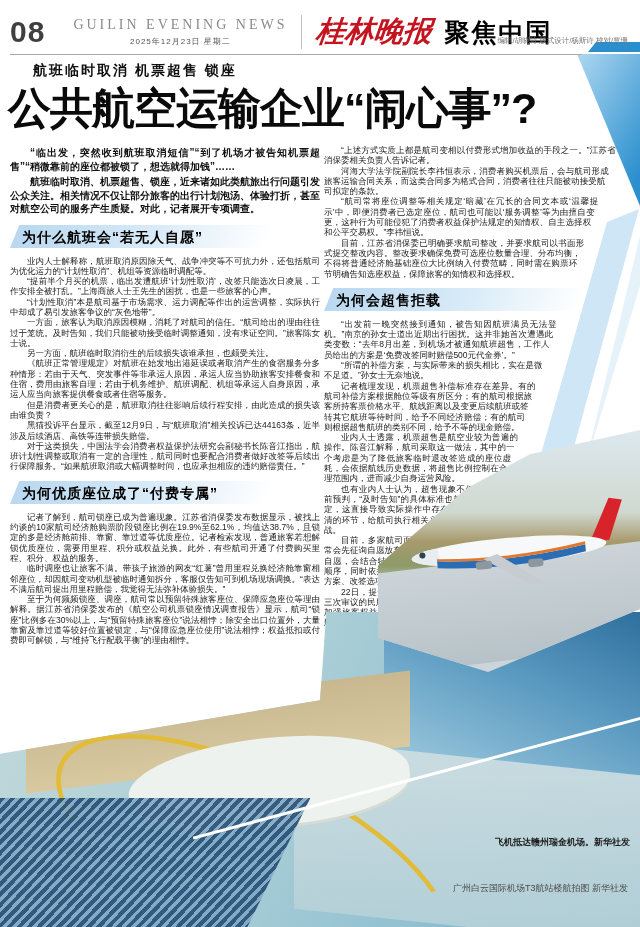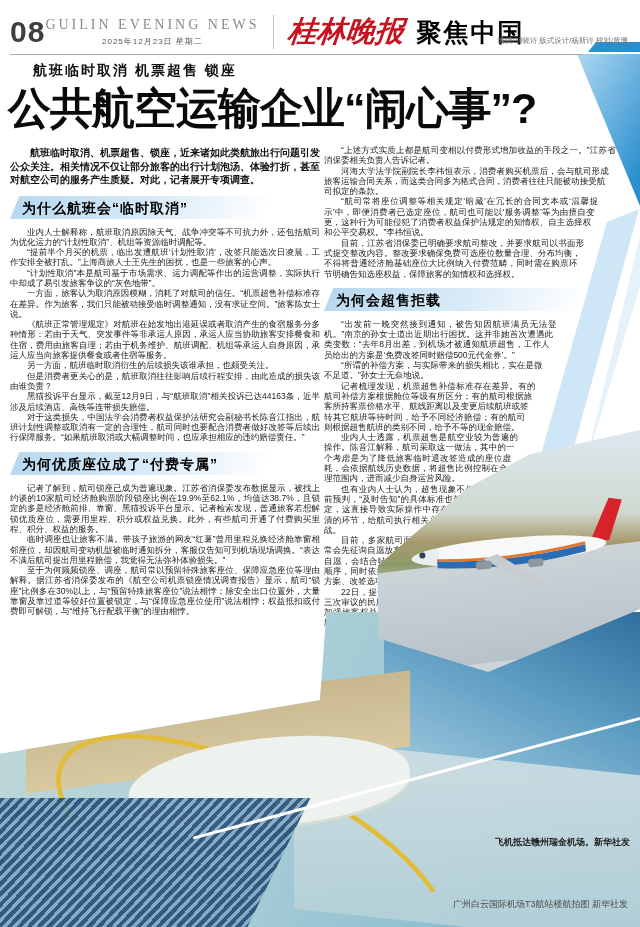--- a/index.html
+++ b/index.html
@@ -1,21 +1,21 @@
 <!DOCTYPE html>
 <html><head>
 <meta charset="utf-8">
 <style>
   html,body{margin:0;padding:0;background:#ddd;}
   .page{position:relative;width:640px;height:927px;background:#fff;overflow:hidden;
         font-family:"Liberation Sans","DejaVu Sans",sans-serif;margin:0 auto;}
   
   .hdr{position:absolute;top:12px;left:10px;right:8px;height:40px;display:flex;align-items:center;z-index:2;}
   .pnum{font-size:30px;font-weight:900;color:#3f3f3f;letter-spacing:1px;}
-  .mastblk{margin-left:0;text-align:center;}
+  .mastblk{margin-left:28px;text-align:center;}
   .mast-en{font-family:"Liberation Serif","DejaVu Serif",serif;font-size:14px;color:#8a8a8a;letter-spacing:3px;}
   .mast-date{font-size:8px;color:#555;margin-top:3px;letter-spacing:1px;}
   .vrule{width:1px;height:34px;background:#c3c3c3;margin:0 14px;}
   .logo{font-family:"Liberation Serif","DejaVu Serif",serif;font-style:italic;font-weight:900;
         font-size:29px;color:#c41420;transform:skewX(-6deg);white-space:nowrap;}
   .secname{font-size:25px;font-weight:900;color:#000;margin-left:12px;letter-spacing:2px;white-space:nowrap;}
   .staff{position:absolute;right:4px;bottom:6px;font-size:7.5px;color:#777;}
   .hdr-rule{position:absolute;top:54px;left:10px;width:572px;height:1px;background:#a9a9a9;z-index:2;}
   
   .kicker{position:absolute;top:62px;left:10px;font-size:14px;font-weight:800;color:#111;letter-spacing:2px;z-index:2;margin-left:23px;}
@@ -54,21 +54,21 @@
      background:linear-gradient(180deg,#c9b88f,#d8c9a0);transform:skewY(-7deg);}
   .ap-terminal{position:absolute;left:20%;top:40%;width:44%;height:28%;background:#eef2ee;
      border-radius:50% 50% 42% 42%;transform:rotate(-6deg);box-shadow:0 3px 0 #d4dcd4;}
   .ap-road{position:absolute;left:6%;top:50%;width:66%;height:52%;border:5px solid #e2bc37;
      border-radius:50%;border-bottom-color:transparent;border-right-color:transparent;transform:rotate(26deg);}
   .ap-panels{position:absolute;left:-7%;bottom:-5%;width:50%;height:46%;opacity:.92;
      background:repeating-linear-gradient(115deg,#274f76 0 5px,#7fa9c4 5px 9px);transform:skewX(-26deg);}
   .ap-apron{position:absolute;right:0;bottom:0;width:54%;height:54%;opacity:.85;
      background:linear-gradient(180deg,#d2e0e3,#b9d2d8);transform:skewY(6deg);}
   .ap-seam{position:absolute;left:28%;top:37%;width:130%;height:3px;background:#fff;transform:rotate(-15deg);}
-  .caption-airport{position:absolute;right:12px;bottom:16px;font-size:9px;color:#4c4c4c;z-index:4;}
+  .caption-airport{position:absolute;right:12px;bottom:32px;font-size:9px;color:#4c4c4c;z-index:4;}
 </style>
 </head>
 <body>
 
 <div class="page">
 
   <svg class="deco" width="640" height="927">
     <defs>
       <linearGradient id="gb" x1="0" y1="0" x2="0.7" y2="1">
         <stop offset="0" stop-color="#aed7f1"></stop>
@@ -94,39 +94,40 @@
     <div class="logo">桂林晚报</div>
     <div class="secname">聚焦中国</div>
     <div class="staff">编辑/胡晓诗 版式设计/杨斯诗 校对/覃珊</div>
   </div>
   <div class="hdr-rule"></div>
 
   <div class="kicker">航班临时取消 机票超售 锁座</div>
   <h1 class="title">公共航空运输企业“闹心事”?</h1>
 
   <div class="col-left">
+    <p class="intro">“临出发，突然收到航班取消短信”“到了机场才被告知机票超售”“稍微靠前的座位都被锁了，想选就得加钱”……</p>
     <p class="intro">航班临时取消、机票超售、锁座，近来诸如此类航旅出行问题引发公众关注。相关情况不仅让部分旅客的出行计划泡汤、体验打折，甚至对航空公司的服务产生质疑。对此，记者展开专项调查。</p>
 
     <div class="badge">
-      <span>为什么航班会“临时取消”</span>
+      <span>为什么航班会“若无人自愿”</span>
     </div>
     <p class="body">业内人士解释称，航班取消原因除天气、战争冲突等不可抗力外，还包括航司为优化运力的“计划性取消”、机组等资源临时调配等。</p>
     <p class="body">“提前半个月买的机票，临出发遭航班‘计划性取消’，改签只能选次日凌晨，工作安排全被打乱。”上海商旅人士王先生的困扰，也是一些旅客的心声。</p>
     <p class="body">“计划性取消”本是航司基于市场需求、运力调配等作出的运营调整，实际执行中却成了易引发旅客争议的“灰色地带”。</p>
-    <p class="body">一方面，旅客认为取消原因模糊，消耗了对航司的信任。“机票超售补偿标准存在差异。作为旅客，我们只能被动接受临时调整通知，没有求证空间。”旅客陈女士说。</p>
+    <p class="body">一方面，旅客认为取消原因模糊，消耗了对航司的信任。“航司给出的理由往往过于笼统。及时告知，我们只能被动接受临时调整通知，没有求证空间。”旅客陈女士说。</p>
+    <p class="body">另一方面，航班临时取消衍生的后续损失该谁承担，也颇受关注。</p>
     <p class="body">《航班正常管理规定》对航班在始发地出港延误或者取消产生的食宿服务分多种情形：若由于天气、突发事件等非承运人原因，承运人应当协助旅客安排餐食和住宿，费用由旅客自理；若由于机务维护、航班调配、机组等承运人自身原因，承运人应当向旅客提供餐食或者住宿等服务。</p>
-    <p class="body">另一方面，航班临时取消衍生的后续损失该谁承担，也颇受关注。</p>
     <p class="body">但是消费者更关心的是，航班取消往往影响后续行程安排，由此造成的损失该由谁负责？</p>
     <p class="body">黑猫投诉平台显示，截至12月9日，与“航班取消”相关投诉已达44163条，近半涉及后续酒店、高铁等连带损失赔偿。</p>
     <p class="body">对于这类损失，中国法学会消费者权益保护法研究会副秘书长陈音江指出，航班计划性调整或取消有一定的合理性，航司同时也要配合消费者做好改签等后续出行保障服务。“如果航班取消或大幅调整时间，也应承担相应的违约赔偿责任。”</p>
 
     <div class="badge">
       <span>为何优质座位成了“付费专属”</span>
     </div>
-    <p class="body">记者了解到，航司锁座已成为普遍现象。江苏省消保委发布数据显示，被找上约谈的10家航司经济舱购票阶段锁座比例在19.9%至62.1%，均值达38.7%，且锁定的多是经济舱前排、靠窗、黑猫投诉平台显示。记者检索发现，普通旅客若想解锁优质座位，需要用里程、积分或权益兑换。此外，有些航司开通了付费购买里程、积分、权益的服务。</p>
+    <p class="body">记者了解到，航司锁座已成为普遍现象。江苏省消保委发布数据显示，被找上约谈的10家航司经济舱购票阶段锁座比例在19.9%至62.1%，均值达38.7%，且锁定的多是经济舱前排、靠窗、靠过道等优质座位。记者检索发现，普通旅客若想解锁优质座位，需要用里程、积分或权益兑换。此外，有些航司开通了付费购买里程、积分、权益的服务。</p>
     <p class="body">临时调座也让旅客不满。带孩子旅游的网友“红薯”曾用里程兑换经济舱靠窗相邻座位，却因航司变动机型被临时通知拆分，客服仅告知可到机场现场调换。“表达不满后航司提出用里程赔偿，我觉得无法弥补体验损失。”</p>
     <p class="body">至于为何频频锁座、调座，航司常以预留特殊旅客座位、保障应急座位等理由解释。据江苏省消保委发布的《航空公司机票锁座情况调查报告》显示，航司“锁座”比例多在30%以上，与“预留特殊旅客座位”说法相悖；除安全出口位置外，大量靠窗及靠过道等较好位置被锁定，与“保障应急座位使用”说法相悖；权益抵扣或付费即可解锁，与“维持飞行配载平衡”的理由相悖。</p>
   </div>
 
   <div class="col-right">
     <div class="cut"></div>
     <p class="body">“上述方式实质上都是航司变相以付费形式增加收益的手段之一。”江苏省消保委相关负责人告诉记者。</p>
     <p class="body">河海大学法学院副院长李祎恒表示，消费者购买机票后，会与航司形成旅客运输合同关系，而这类合同多为格式合同，消费者往往只能被动接受航司拟定的条款。</p>
     <p class="body">“航司常将座位调整等相关规定‘暗藏’在冗长的合同文本或‘温馨提示’中，即便消费者已选定座位，航司也可能以‘服务调整’等为由擅自变更，这种行为可能侵犯了消费者权益保护法规定的知情权、自主选择权和公平交易权。”李祎恒说。</p>
     <p class="body">目前，江苏省消保委已明确要求航司整改，并要求航司以书面形式提交整改内容。整改要求确保免费可选座位数量合理、分布均衡，不得将普通经济舱基础座位大比例纳入付费范畴，同时需在购票环节明确告知选座权益，保障旅客的知情权和选择权。</p>

